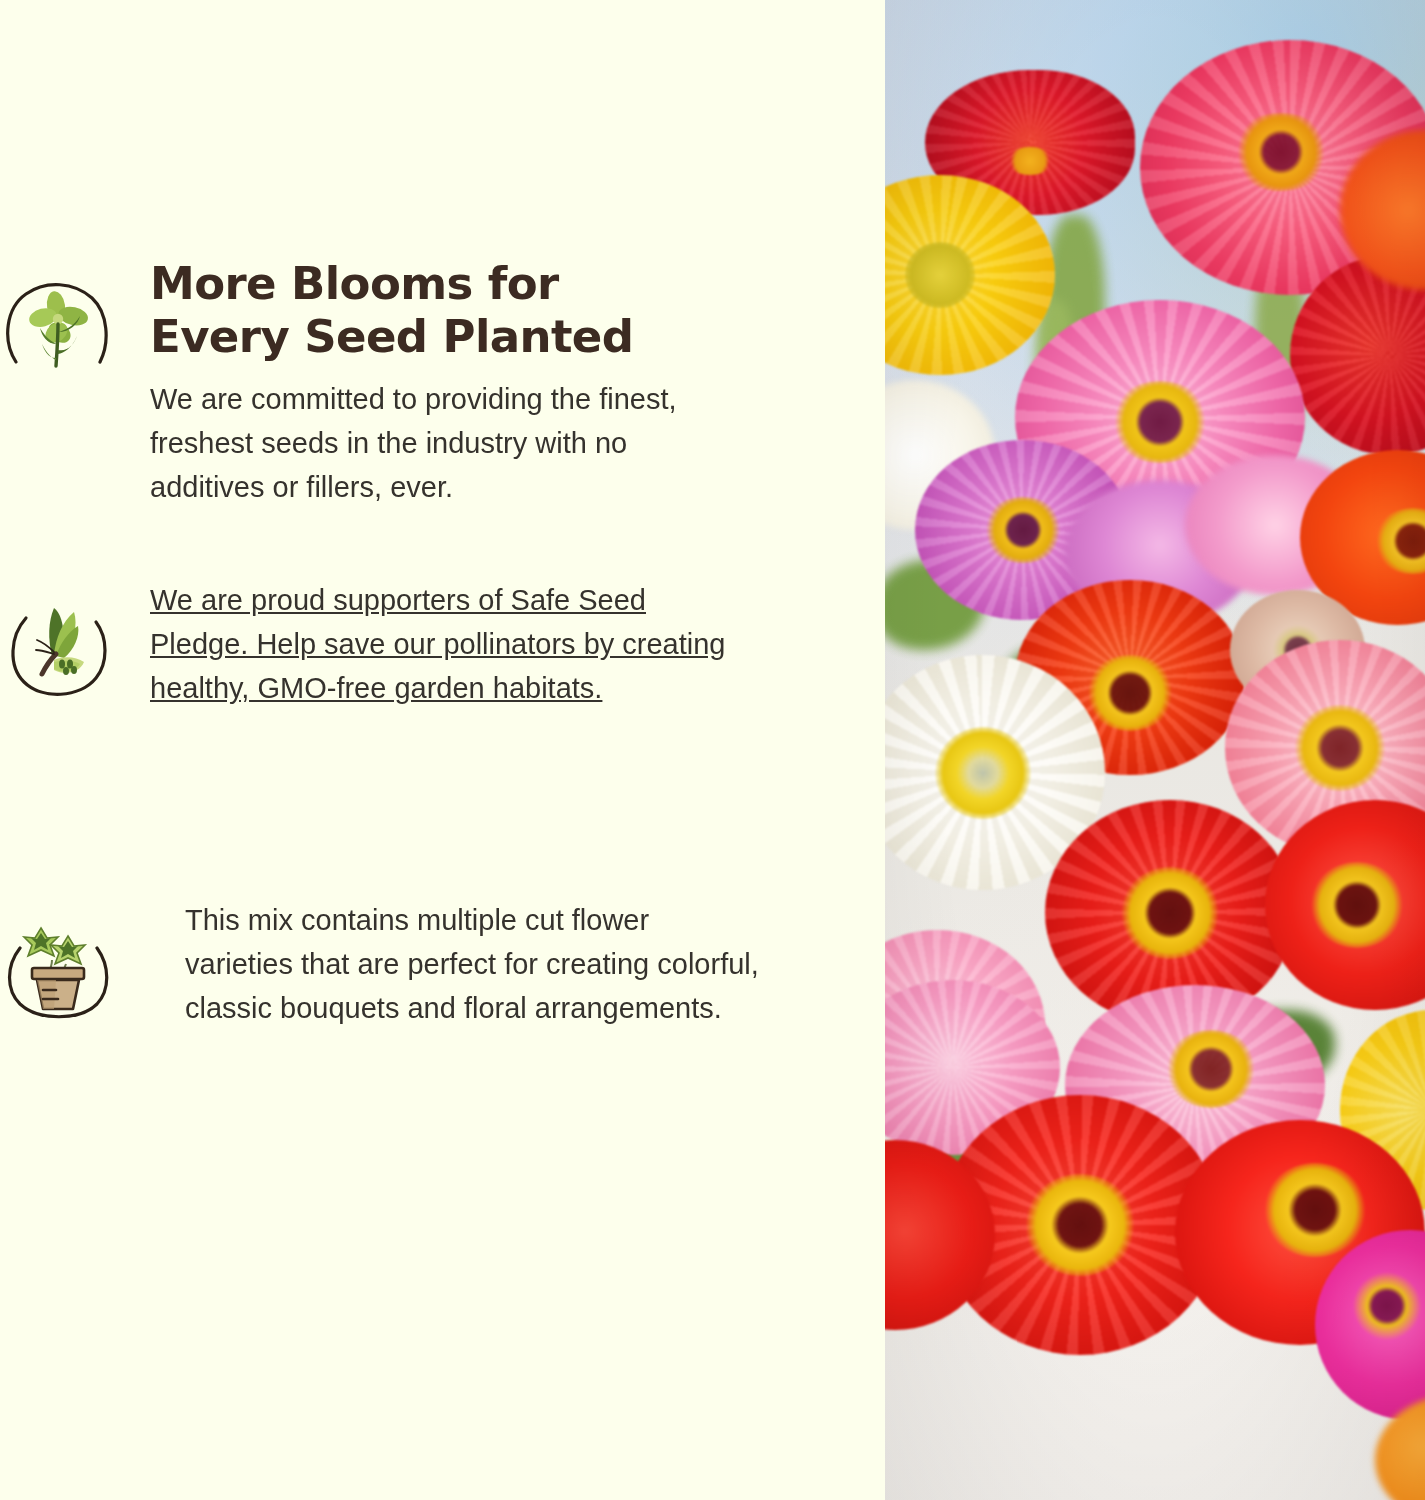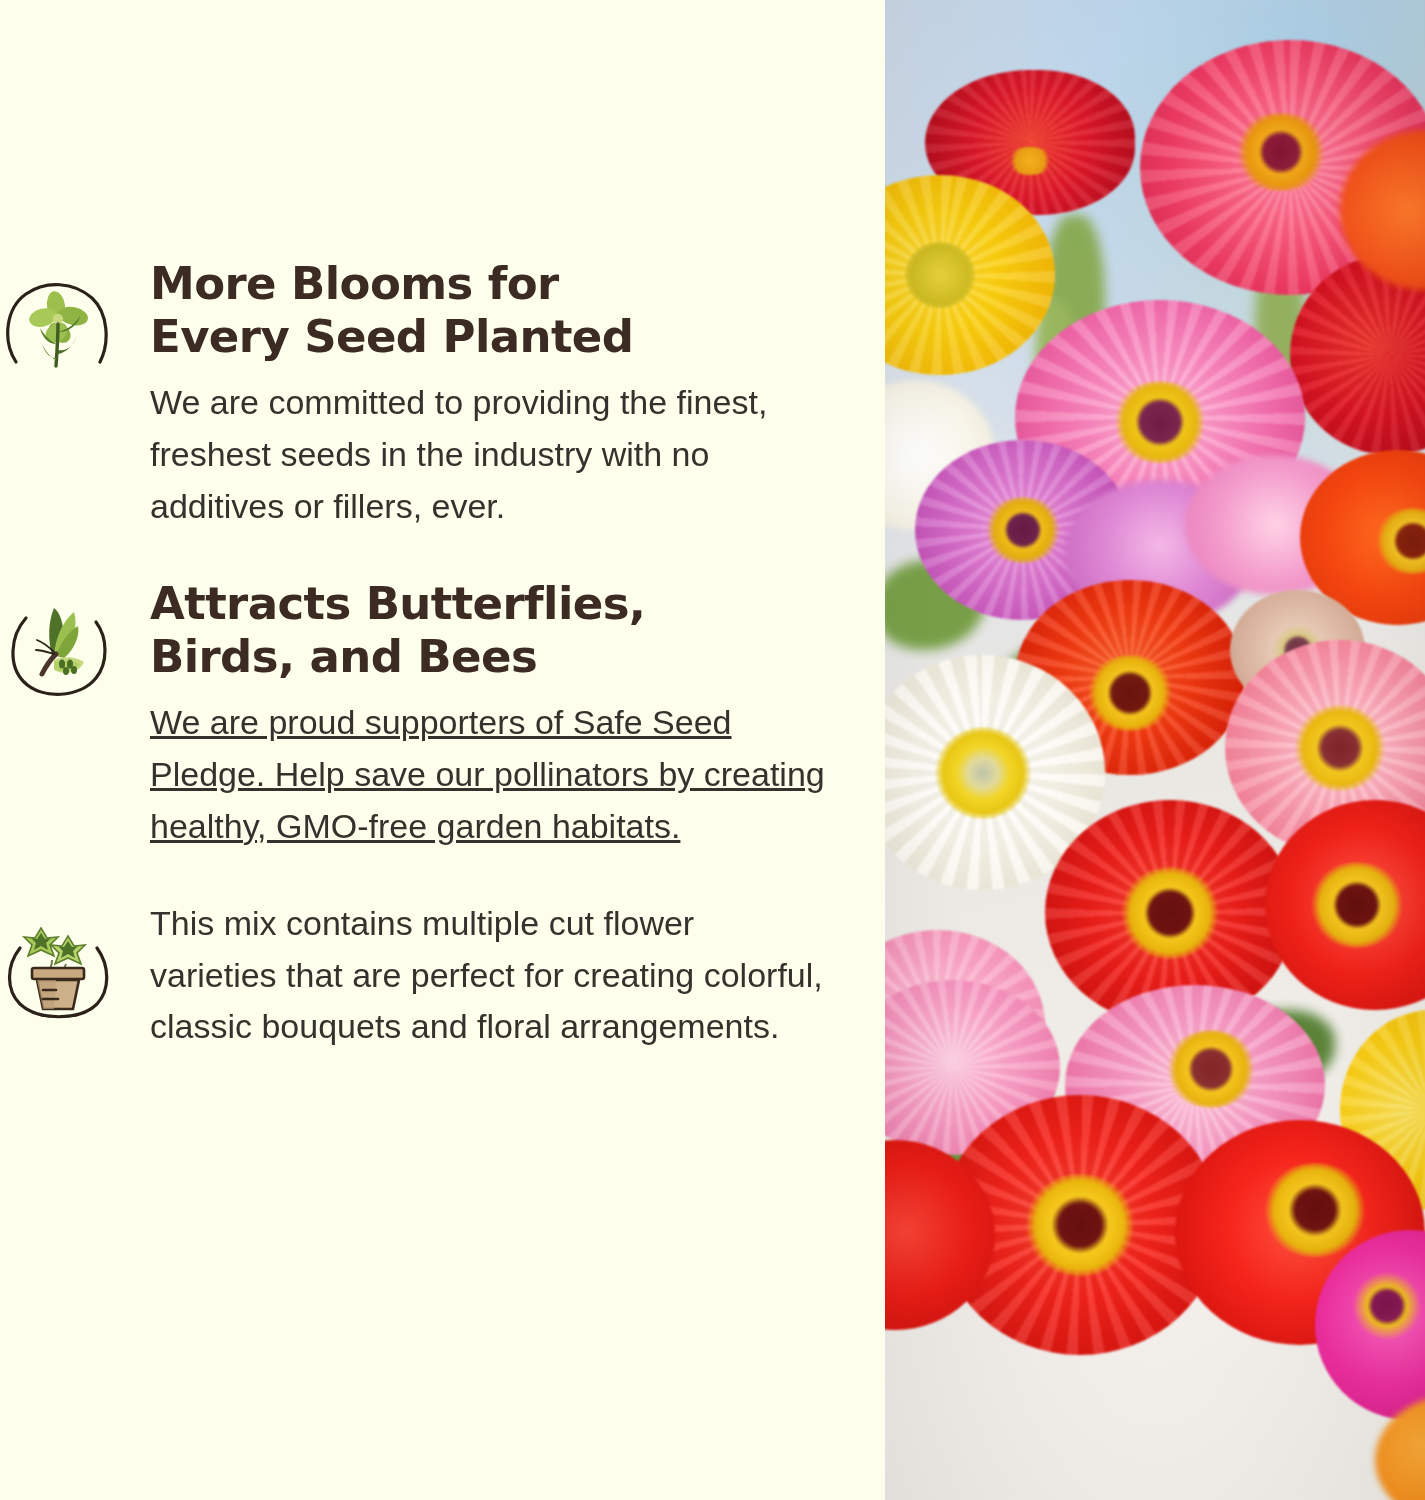--- a/index.html
+++ b/index.html
@@ -66,31 +66,31 @@
     color: #3c2b22;
     max-width: 700px;
     white-space: pre-line;
   }
 
   .feature-body {
     margin: 14px 0 0 0;
     padding: 0;
     font-family: "Liberation Sans", sans-serif;
     font-weight: 400;
-    font-size: 34px;
+    font-size: 29px;
     line-height: 1.52;
     color: #35322d;
     max-width: 700px;
     white-space: pre-line;
   }
 
   
   .feature.wide .feature-body { max-width: 715px; text-decoration: underline; }
   .feature.wide2 .feature-title { max-width: 720px; }
-  .feature.wide2 .feature-body { max-width: 712px; }
+  .feature.wide2 .feature-body { max-width: 712px; margin-left: 35px; }
 
   
   .photo-panel {
     position: relative;
     width: 540px;
     height: 1500px;
     flex: 0 0 540px;
     overflow: hidden;
     background: #cfd6e4;
   }
@@ -203,22 +203,20 @@
               <ellipse cx="58" cy="70" rx="3" ry="4.5"></ellipse>
               <ellipse cx="66" cy="70" rx="3" ry="4.5"></ellipse>
               <ellipse cx="62" cy="77" rx="3" ry="4"></ellipse>
               <ellipse cx="70" cy="76" rx="3" ry="4"></ellipse>
             </g>
             <path d="M52,60 C46,66 42,72 38,80" stroke="#4b352a" stroke-width="5" stroke-linecap="round" fill="none"></path>
             <path d="M50,58 C44,52 38,48 33,46" stroke="#2b2118" stroke-width="1.8" fill="none" stroke-linecap="round"></path>
             <path d="M50,60 C43,58 37,56 32,56" stroke="#2b2118" stroke-width="1.8" fill="none" stroke-linecap="round"></path>
           </svg>
         </span>
-        <h2 class="feature-title">Attracts Butterflies,
-Birds, and Bees</h2>
         <p class="feature-body">We are proud supporters of Safe Seed
 Pledge. Help save our pollinators by creating
 healthy, GMO-free garden habitats.</p>
       </div>
 
       <div class="feature wide2">
         <span class="feature-icon">
           <svg viewBox="0 0 108 108" aria-hidden="true">
             <path d="M16,34 C2,52 2,76 16,90 C34,107 76,107 93,90 C106,76 106,52 93,34" fill="none" stroke="#2b2118" stroke-width="3.2" stroke-linecap="round"></path>
             <g transform="translate(37,26)">

